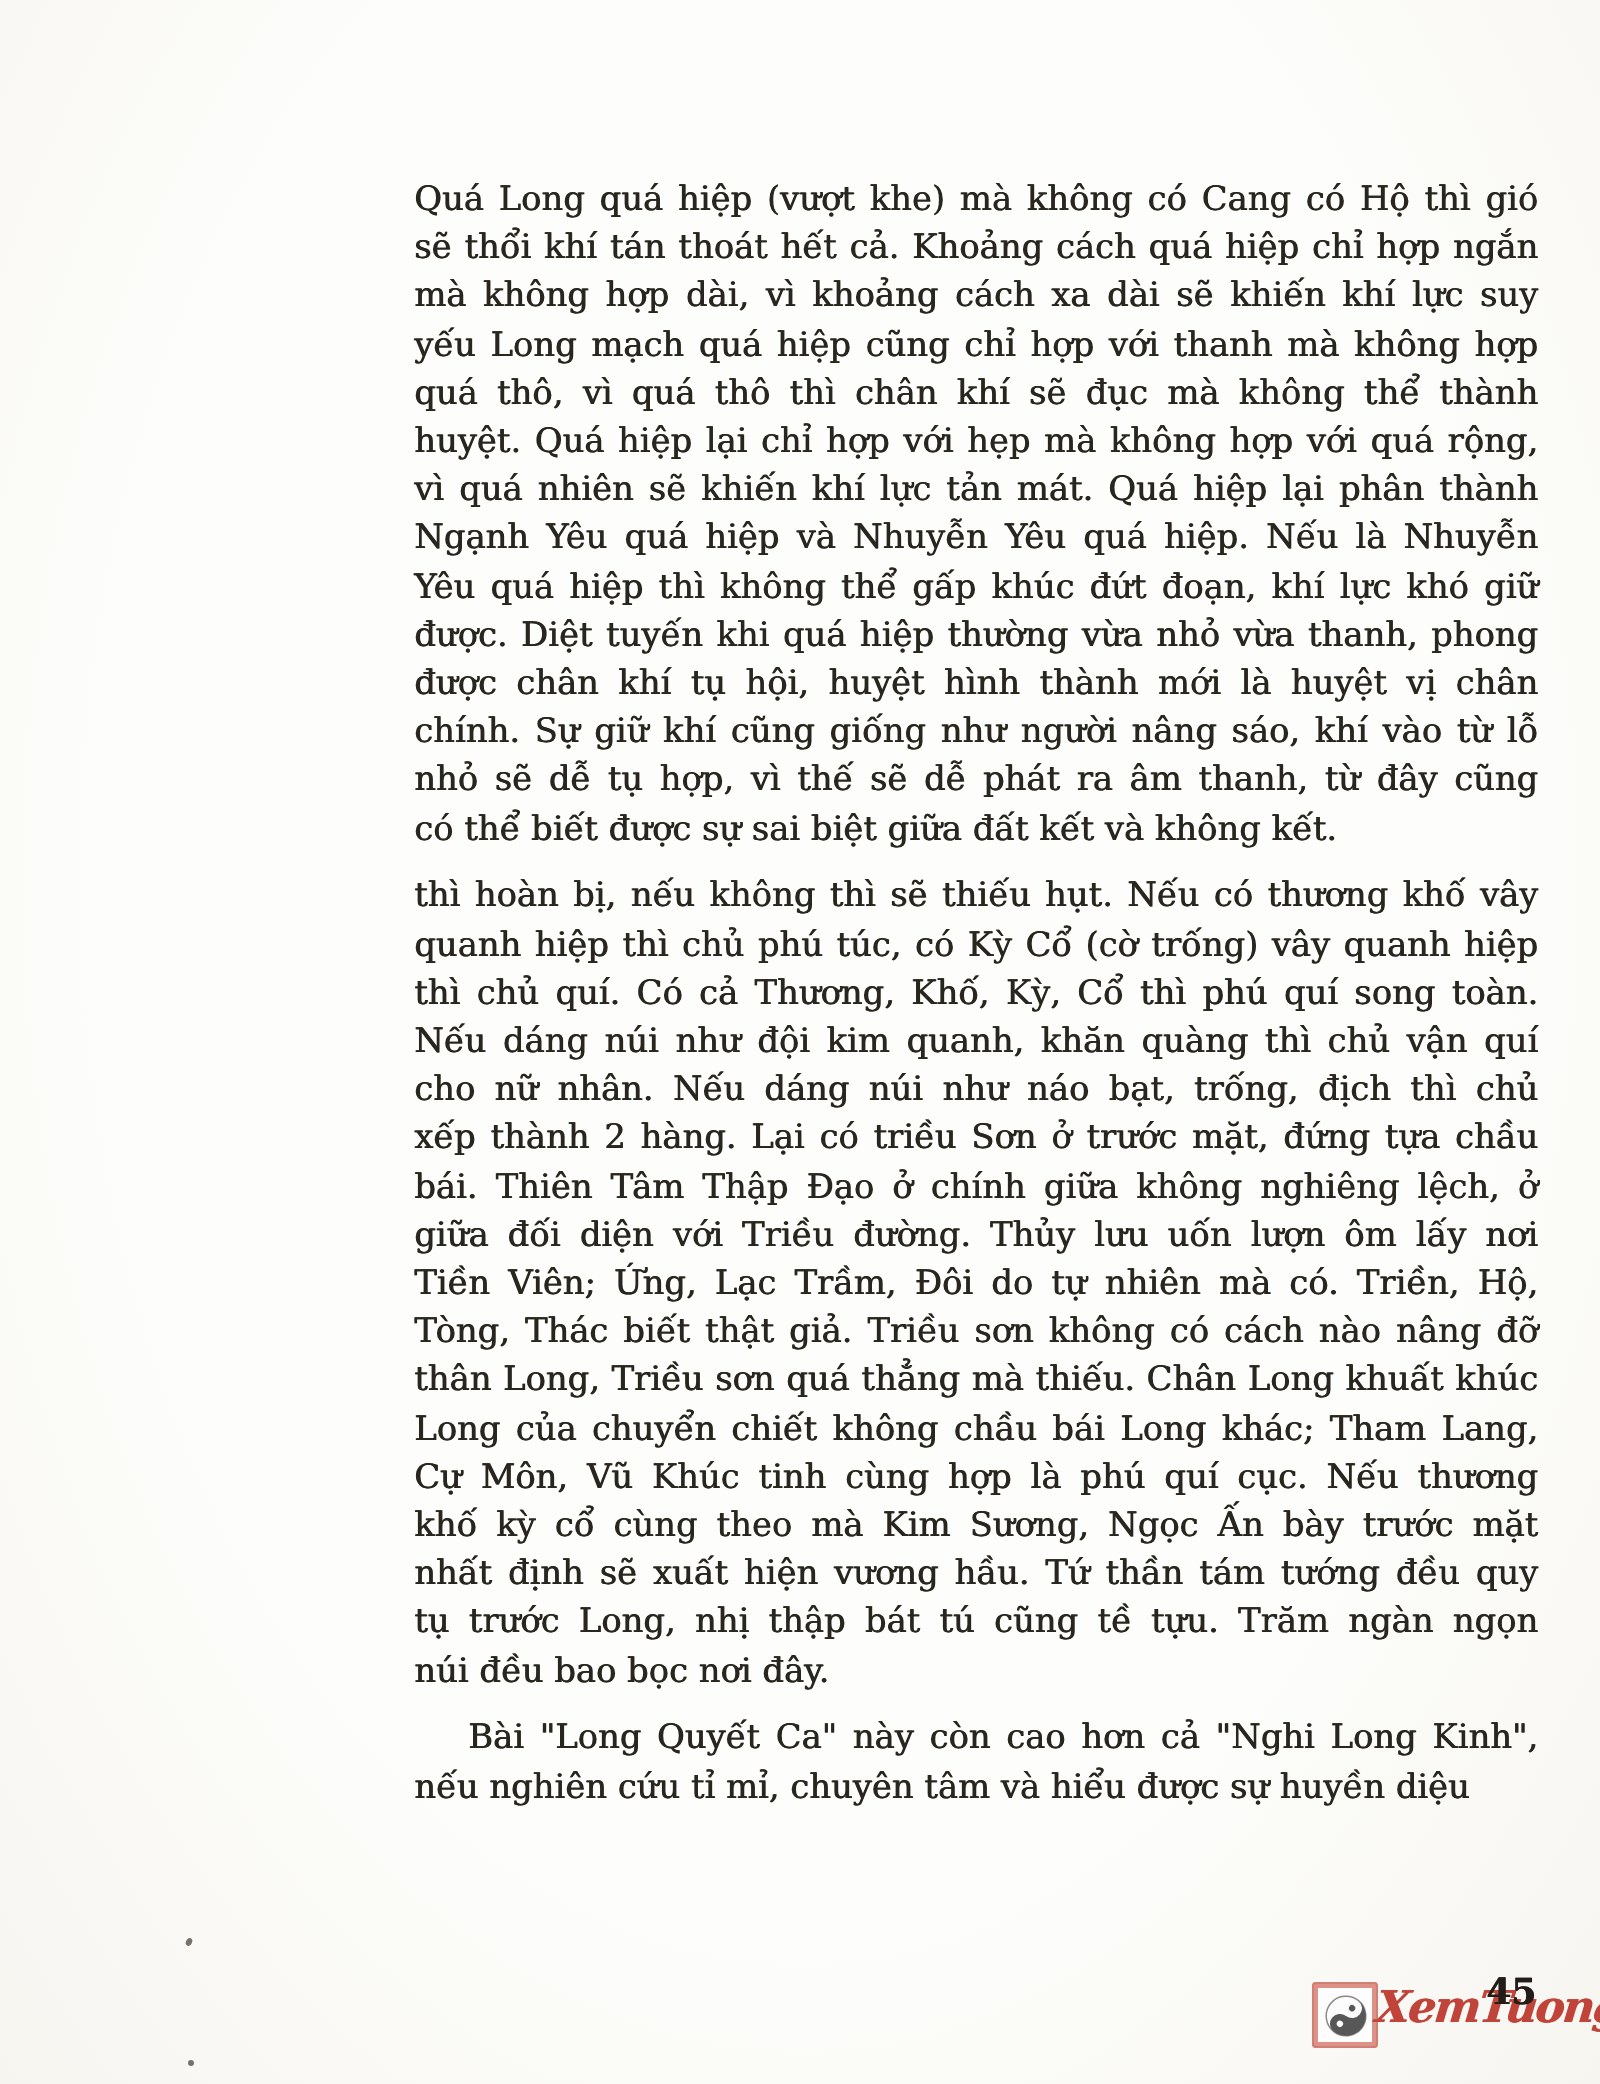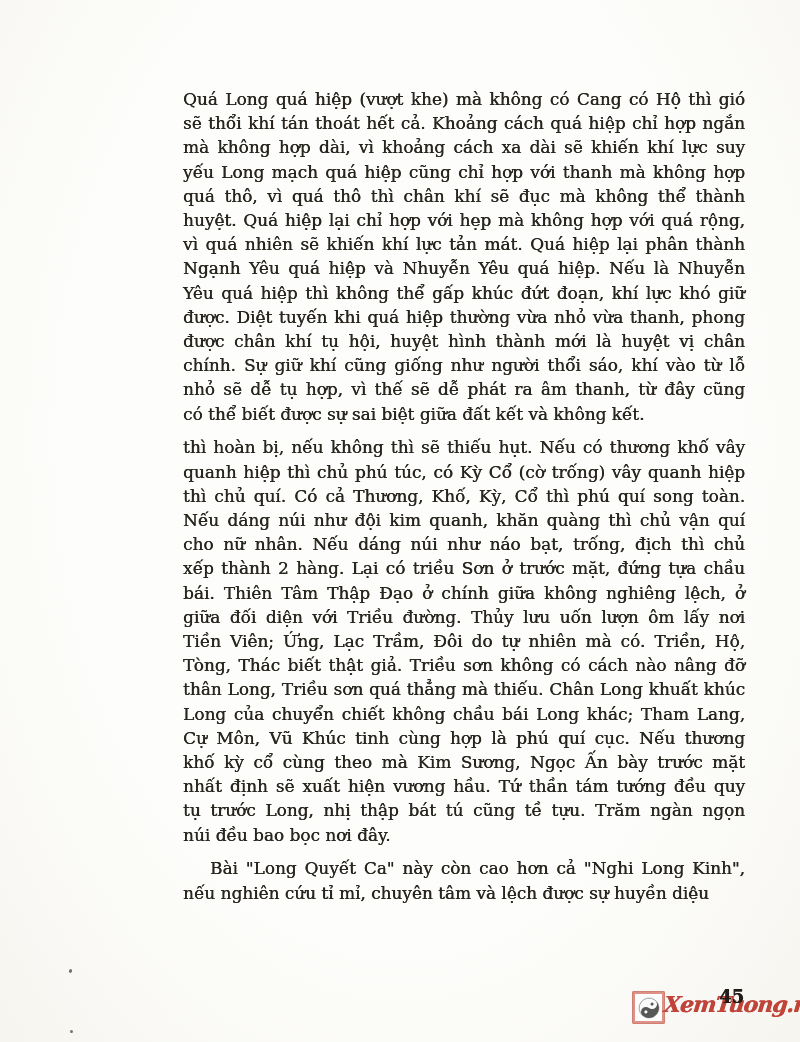--- a/index.html
+++ b/index.html
@@ -1,21 +1,21 @@
 <!DOCTYPE html>
 <html lang="vi"><head>
 <meta charset="utf-8">
 <style>
   html,body{margin:0;padding:0;}
   body{
     width:800px;height:1042px;overflow:hidden;position:relative;
     background:radial-gradient(ellipse at 50% 42%, #fdfdfb 60%, #f6f5f0 100%);
     font-family:"DejaVu Serif","Liberation Serif",serif;
   }
-  .page{position:absolute;inset:0;}
+  .page{position:absolute;inset:0;margin-left:24px;}
   .text-block{
     position:absolute;left:183px;top:87px;width:562px;
     font-size:16.9px;line-height:24.2px;color:#29261f;
     text-shadow:0.35px 0 0 #29261f;
   }
   .para{margin:0;}
   .para + .para{margin-top:9.5px;}
   .line{text-align:justify;white-space:normal;}
   .line.jl{text-align-last:justify;}
   .line.first{text-indent:27px;}
@@ -60,21 +60,21 @@
         <div class="line jl">sẽ thổi khí tán thoát hết cả. Khoảng cách quá hiệp chỉ hợp ngắn</div>
         <div class="line jl">mà không hợp dài, vì khoảng cách xa dài sẽ khiến khí lực suy</div>
         <div class="line jl">yếu Long mạch quá hiệp cũng chỉ hợp với thanh mà không hợp</div>
         <div class="line jl">quá thô, vì quá thô thì chân khí sẽ đục mà không thể thành</div>
         <div class="line jl">huyệt. Quá hiệp lại chỉ hợp với hẹp mà không hợp với quá rộng,</div>
         <div class="line jl">vì quá nhiên sẽ khiến khí lực tản mát. Quá hiệp lại phân thành</div>
         <div class="line jl">Ngạnh Yêu quá hiệp và Nhuyễn Yêu quá hiệp. Nếu là Nhuyễn</div>
         <div class="line jl">Yêu quá hiệp thì không thể gấp khúc đứt đoạn, khí lực khó giữ</div>
         <div class="line jl">được. Diệt tuyến khi quá hiệp thường vừa nhỏ vừa thanh, phong</div>
         <div class="line jl">được chân khí tụ hội, huyệt hình thành mới là huyệt vị chân</div>
-        <div class="line jl">chính. Sự giữ khí cũng giống như người thổi sáo, khí vào từ lỗ</div>
+        <div class="line jl">chính. Sự giữ khí cũng giống như người nâng sáo, khí vào từ lỗ</div>
         <div class="line jl">nhỏ sẽ dễ tụ hợp, vì thế sẽ dễ phát ra âm thanh, từ đây cũng</div>
         <div class="line">có thể biết được sự sai biệt giữa đất kết và không kết.</div>
       </div>
       <div class="para">
         <div class="line jl">thì hoàn bị, nếu không thì sẽ thiếu hụt. Nếu có thương khố vây</div>
         <div class="line jl">quanh hiệp thì chủ phú túc, có Kỳ Cổ (cờ trống) vây quanh hiệp</div>
         <div class="line jl">thì chủ quí. Có cả Thương, Khố, Kỳ, Cổ thì phú quí song toàn.</div>
         <div class="line jl">Nếu dáng núi như đội kim quanh, khăn quàng thì chủ vận quí</div>
         <div class="line jl">cho nữ nhân. Nếu dáng núi như náo bạt, trống, địch thì chủ</div>
         <div class="line jl">xếp thành 2 hàng. Lại có triều Sơn ở trước mặt, đứng tựa chầu</div>
@@ -85,21 +85,21 @@
         <div class="line jl">thân Long, Triều sơn quá thẳng mà thiếu. Chân Long khuất khúc</div>
         <div class="line jl">Long của chuyển chiết không chầu bái Long khác; Tham Lang,</div>
         <div class="line jl">Cự Môn, Vũ Khúc tinh cùng hợp là phú quí cục. Nếu thương</div>
         <div class="line jl">khố kỳ cổ cùng theo mà Kim Sương, Ngọc Ấn bày trước mặt</div>
         <div class="line jl">nhất định sẽ xuất hiện vương hầu. Tứ thần tám tướng đều quy</div>
         <div class="line jl">tụ trước Long, nhị thập bát tú cũng tề tựu. Trăm ngàn ngọn</div>
         <div class="line">núi đều bao bọc nơi đây.</div>
       </div>
       <div class="para">
         <div class="line jl first">Bài "Long Quyết Ca" này còn cao hơn cả "Nghi Long Kinh",</div>
-        <div class="line">nếu nghiên cứu tỉ mỉ, chuyên tâm và lệch được sự huyền diệu</div>
+        <div class="line">nếu nghiên cứu tỉ mỉ, chuyên tâm và hiểu được sự huyền diệu</div>
       </div>
     </div>
 
   <div class="speck s1"></div>
   <div class="speck s2"></div>
 
   <div class="footer">
     <div class="wm-logo">
       <div class="inner">
         <svg viewBox="0 0 32 32" aria-hidden="true">

